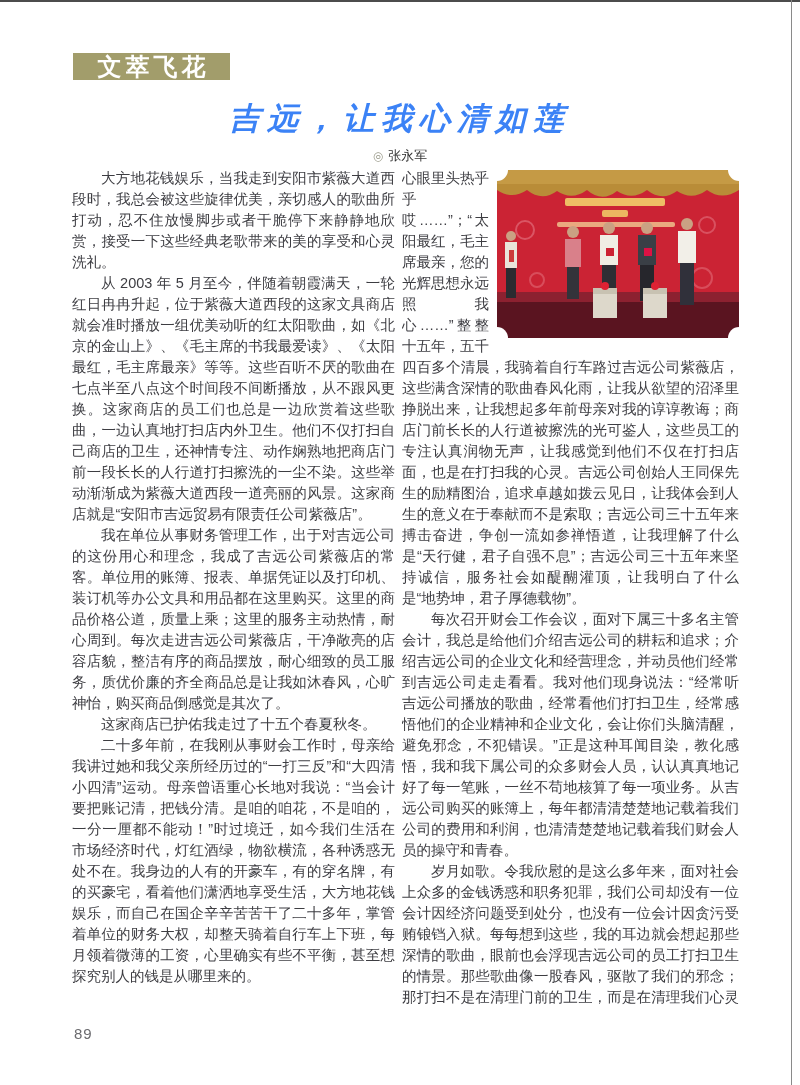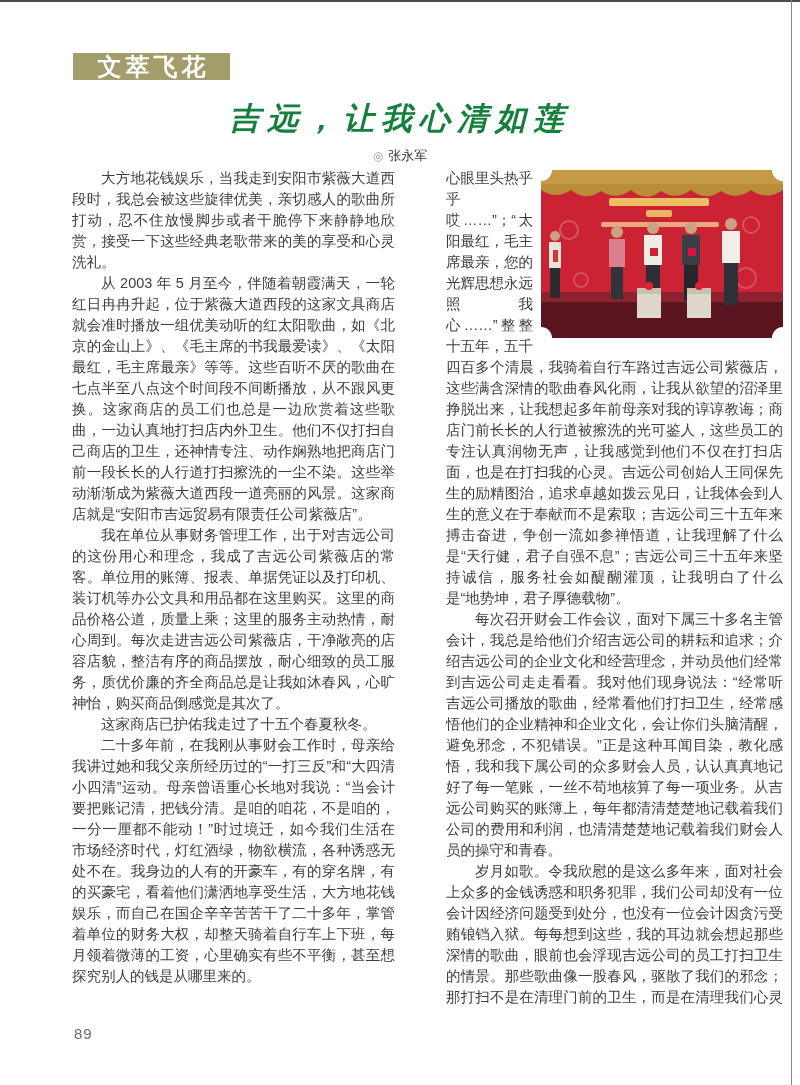--- a/index.html
+++ b/index.html
@@ -25,42 +25,42 @@
     color:#ffffff;
     font-family:"Liberation Serif","DejaVu Serif",serif;
     font-weight:bold;
     font-size:24px; letter-spacing:4px;
     display:flex; align-items:center; justify-content:center;
     text-indent:4px;
   }
   .article-title {
     position:absolute; left:0; top:98px; width:800px;
     text-align:center;
-    color:#15803d;
+    color:#3b82f6;
     font-family:"DejaVu Serif","Liberation Serif",serif;
     font-style:italic;
     font-weight:bold;
     font-size:31px; letter-spacing:7px;
   }
   .byline {
     position:absolute; left:0; top:147px; width:800px;
     text-align:center;
     font-size:13px; color:#333333;
   }
   .byline .marker { color:#9a9a8a; font-size:12px; margin-right:5px; }
   .col {
     position:absolute; top:168px;
     font-size:14.5px; line-height:21px;
     color:#3d3d42;
     text-align:justify;
   }
   .col p { text-indent:2em; }
   .col p.cont { text-indent:0; }
   .col-left  { left:72px;  width:323px; height:842px; overflow:hidden; }
-  .col-right { left:402px; width:337px; height:842px; overflow:hidden;margin-left:44px; }
+  .col-right { left:402px; width:337px; height:842px; overflow:hidden; }
   .photo-wrap {
     float:right;
     width:242px; height:168px;
     margin:2px 0 4px 8px;
   }
   .photo-wrap svg { display:block; width:242px; height:168px; }
   .page-number {
     position:absolute; left:74px; top:1025px;
     font-size:15px; color:#6a6a6e; letter-spacing:1px;
   }

